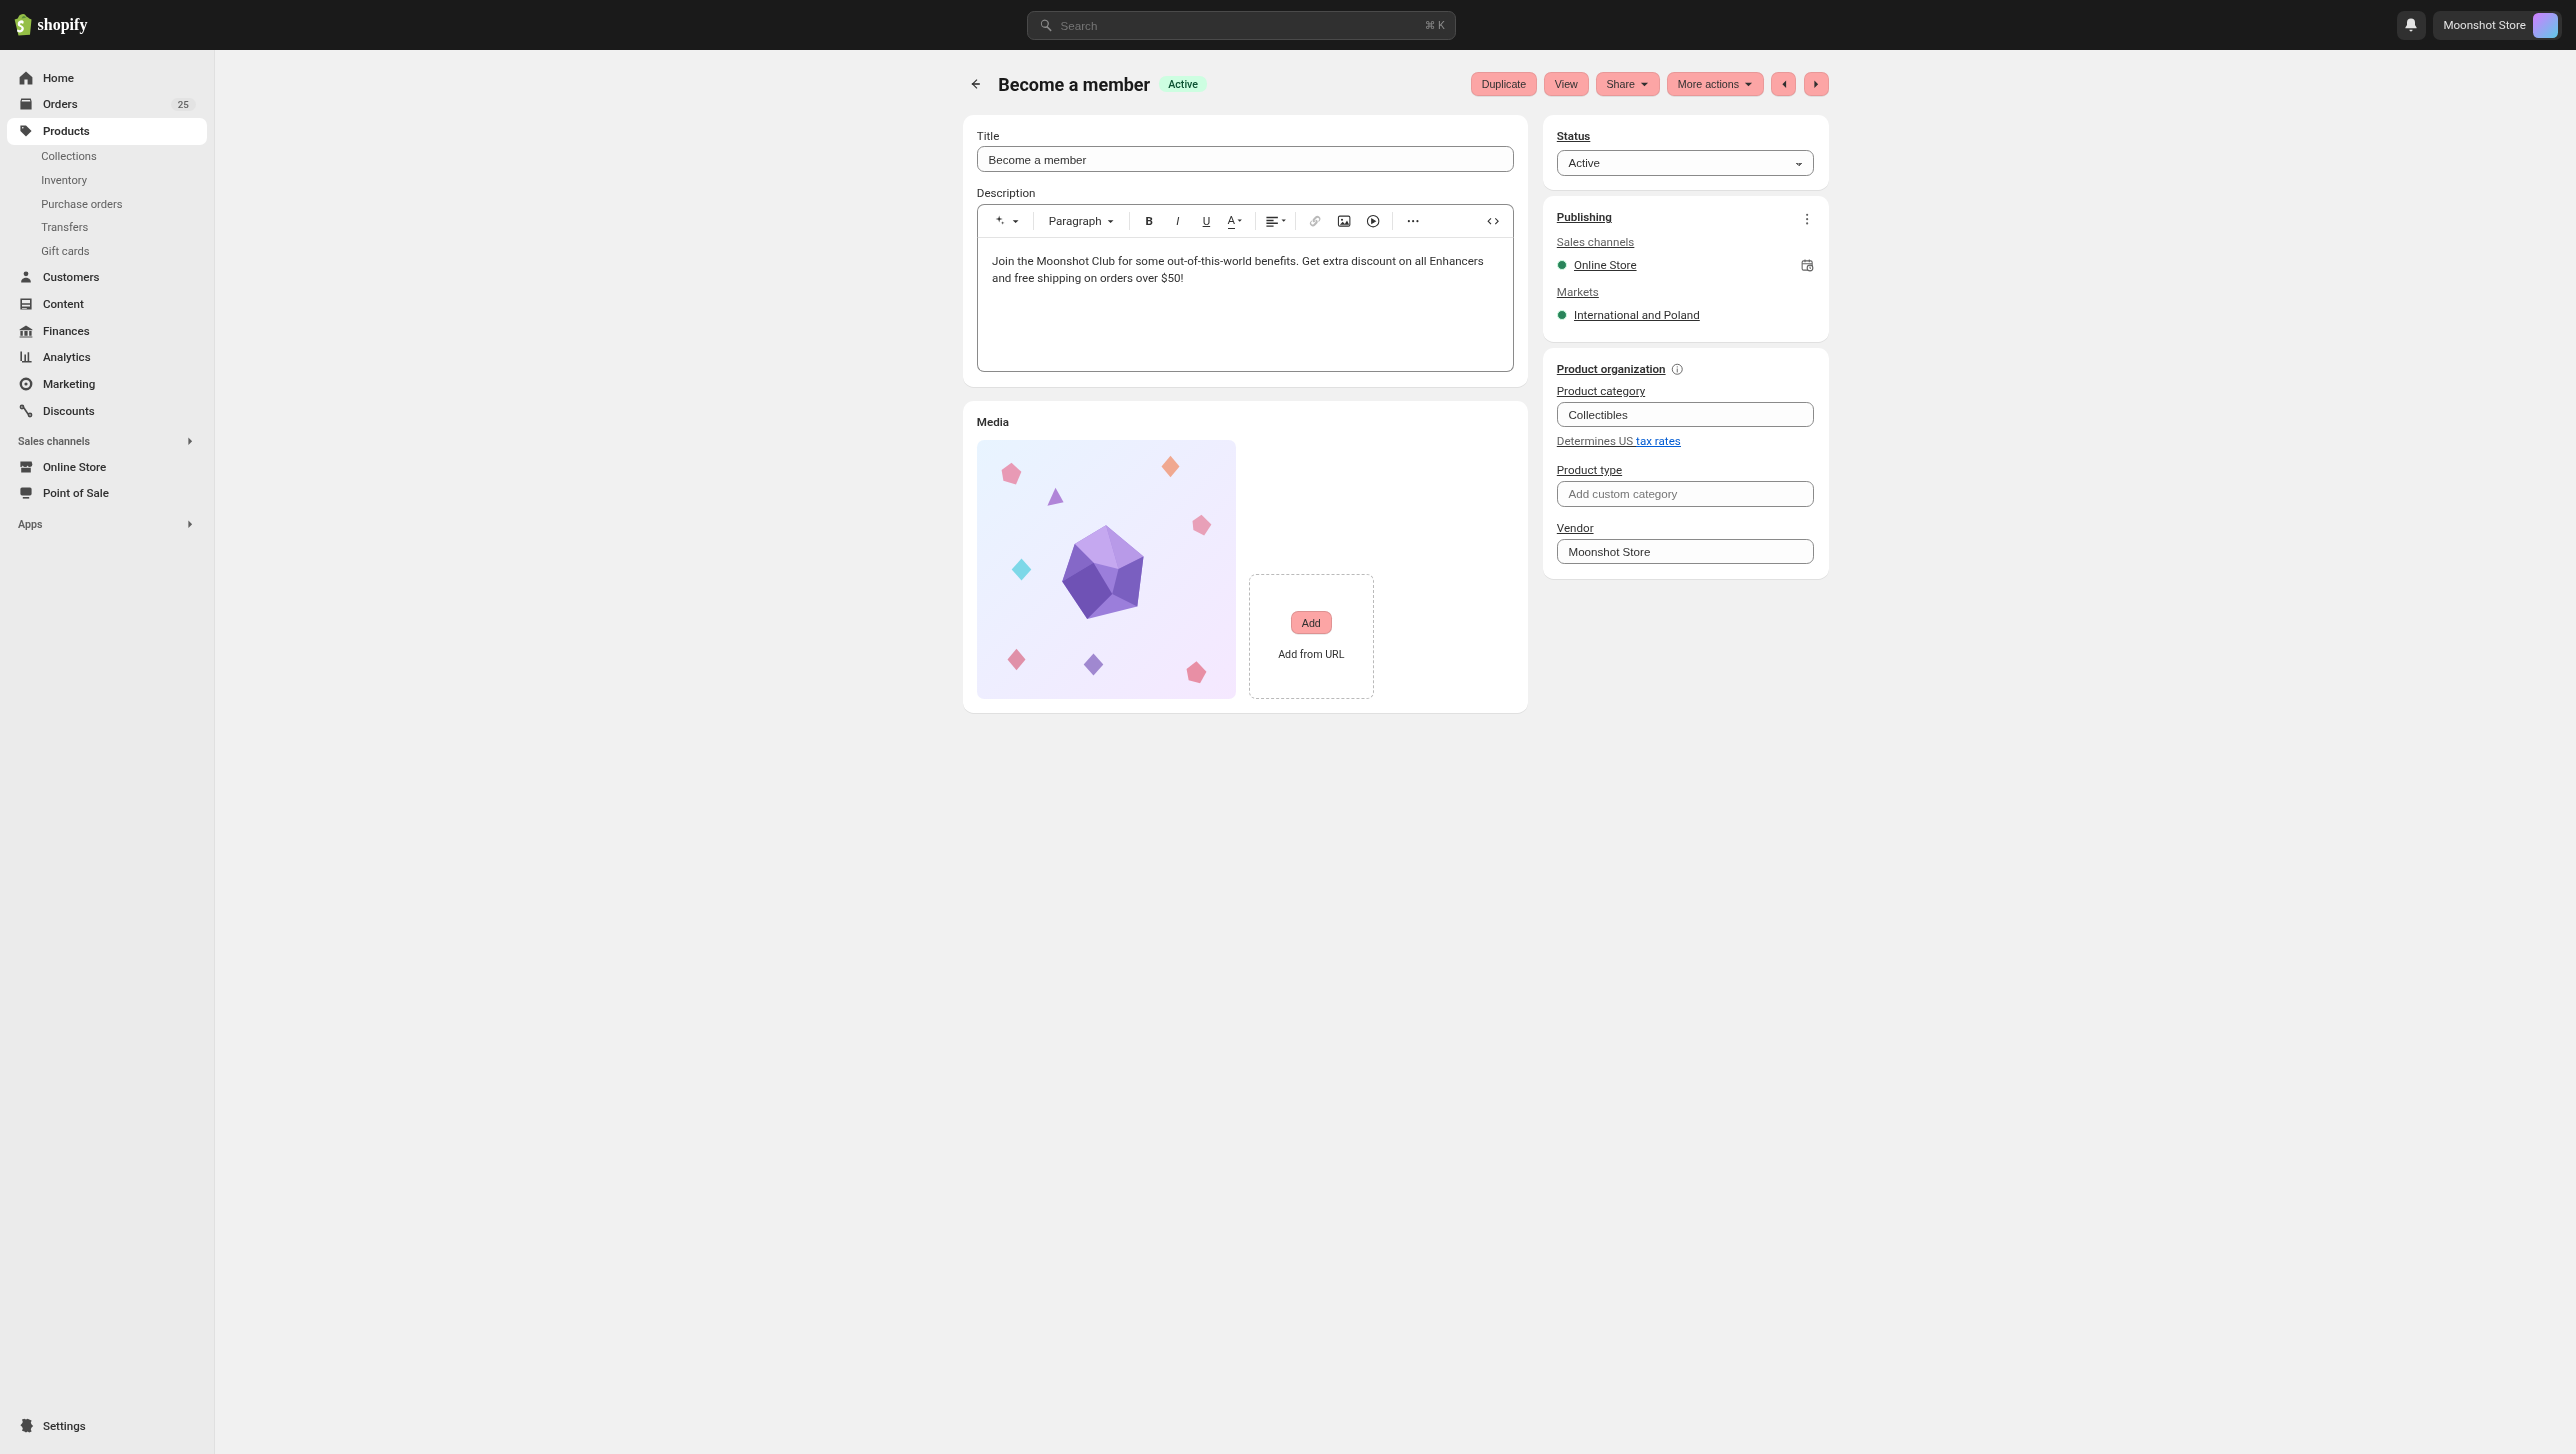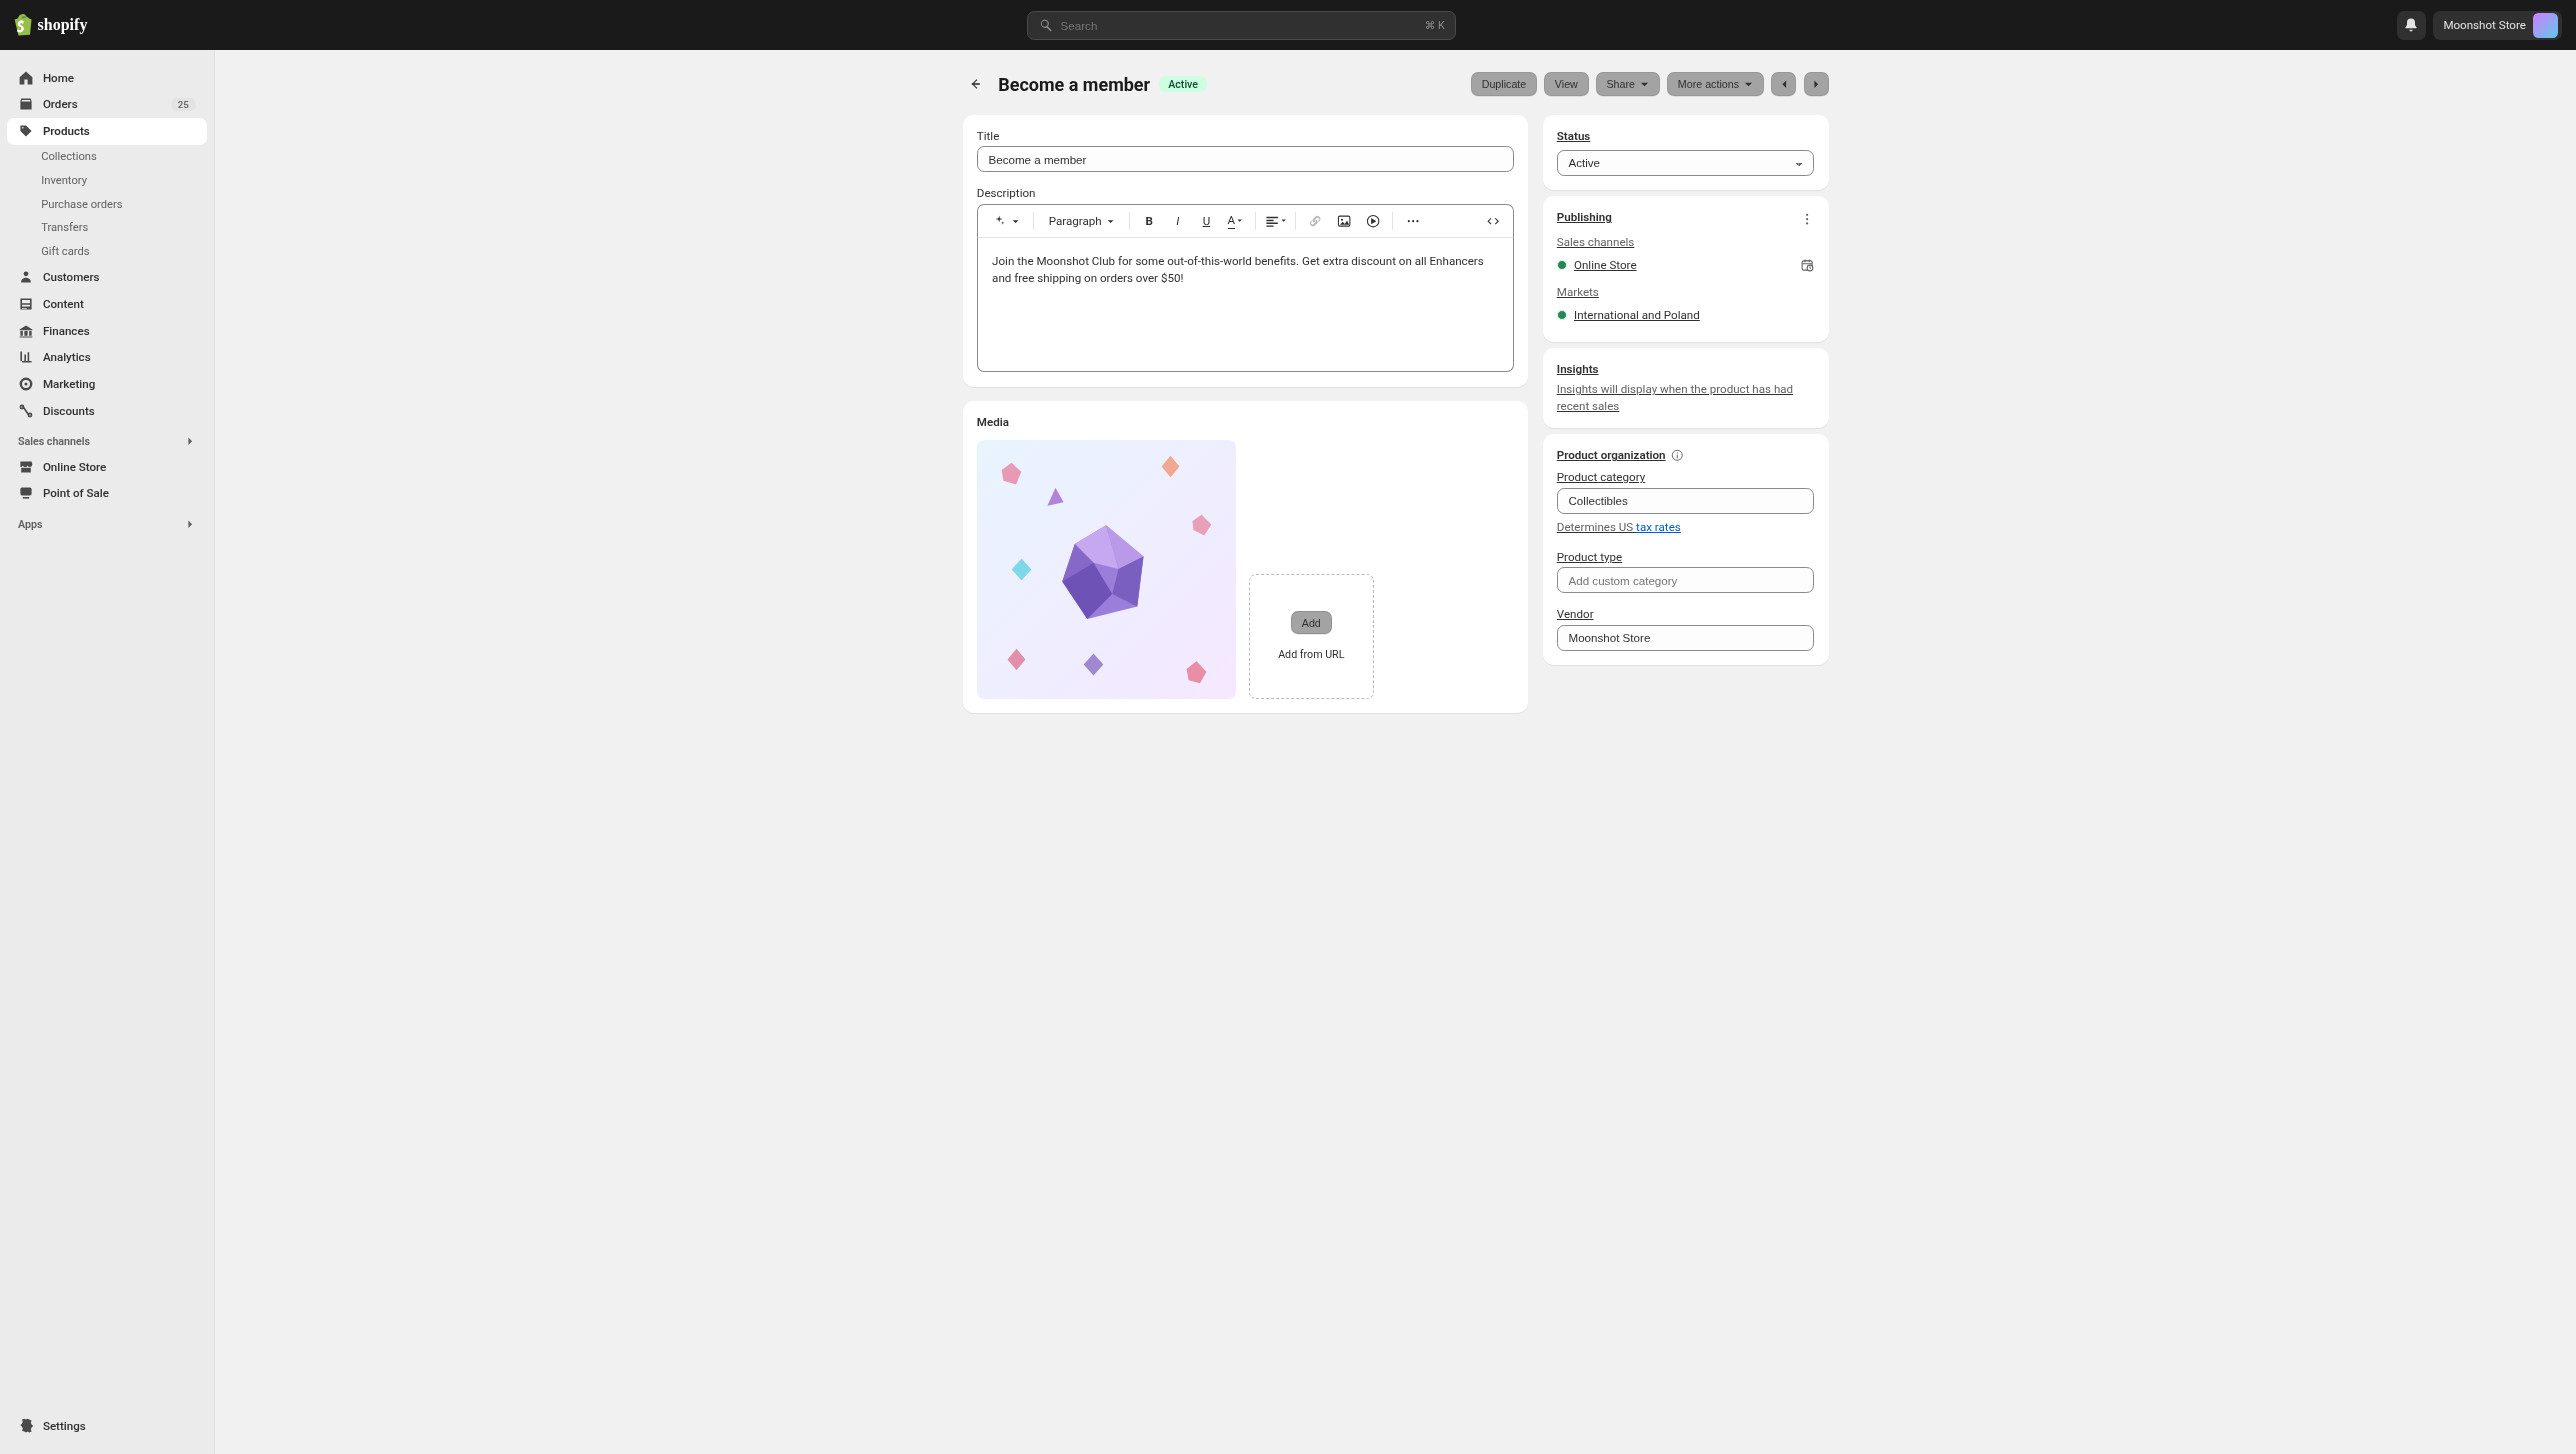--- a/index.html
+++ b/index.html
@@ -179,21 +179,21 @@
       padding: 1.8px 9px;
       border-radius: 7.2px;
       font-weight: 500;
     }
     .header-actions {
       margin-left: auto;
       display: flex;
       gap: 7.2px;
     }
     .btn {
-      background: #a3a3a3;
+      background: #fca5a5;
       border: none;
       box-shadow: 0 0.9px 0 rgba(0,0,0,0.08), inset 0 0 0 0.9px rgba(0,0,0,0.08);
       border-radius: 7.2px;
       padding: 5.4px 10.7px;
       font-size: 10.7px;
       font-weight: 500;
       cursor: pointer;
       display: flex;
       align-items: center;
       gap: 3.6px;
@@ -712,24 +712,20 @@
               <path d="M14 12v2l1 1"></path>
             </svg>
         </div>
         <div class="sub-label">Markets</div>
         <div class="pub-row">
           <span class="status-dot"></span>
           <span>International and Poland</span>
         </div>
       </div>
 
-      <div class="card">
-        <div class="card-heading" style="margin-bottom:5.4px">Insights</div>
-        <div class="muted">Insights will display when the product has had recent sales</div>
-      </div>
 
       <div class="card">
         <div style="display:flex;align-items:center;gap:5.4px;margin-bottom:8px">
           <div class="card-heading" style="margin:0">Product organization</div>
           <svg class="info-icon" width="12.5" height="12.5" viewBox="0 0 20 20" fill="none" stroke="currentColor" stroke-width="1.5">
               <circle cx="10" cy="10" r="8"></circle>
               <path d="M10 6v.5m0 3v5" stroke-linecap="round"></path>
             </svg>
         </div>
         <label class="label">Product category</label>

